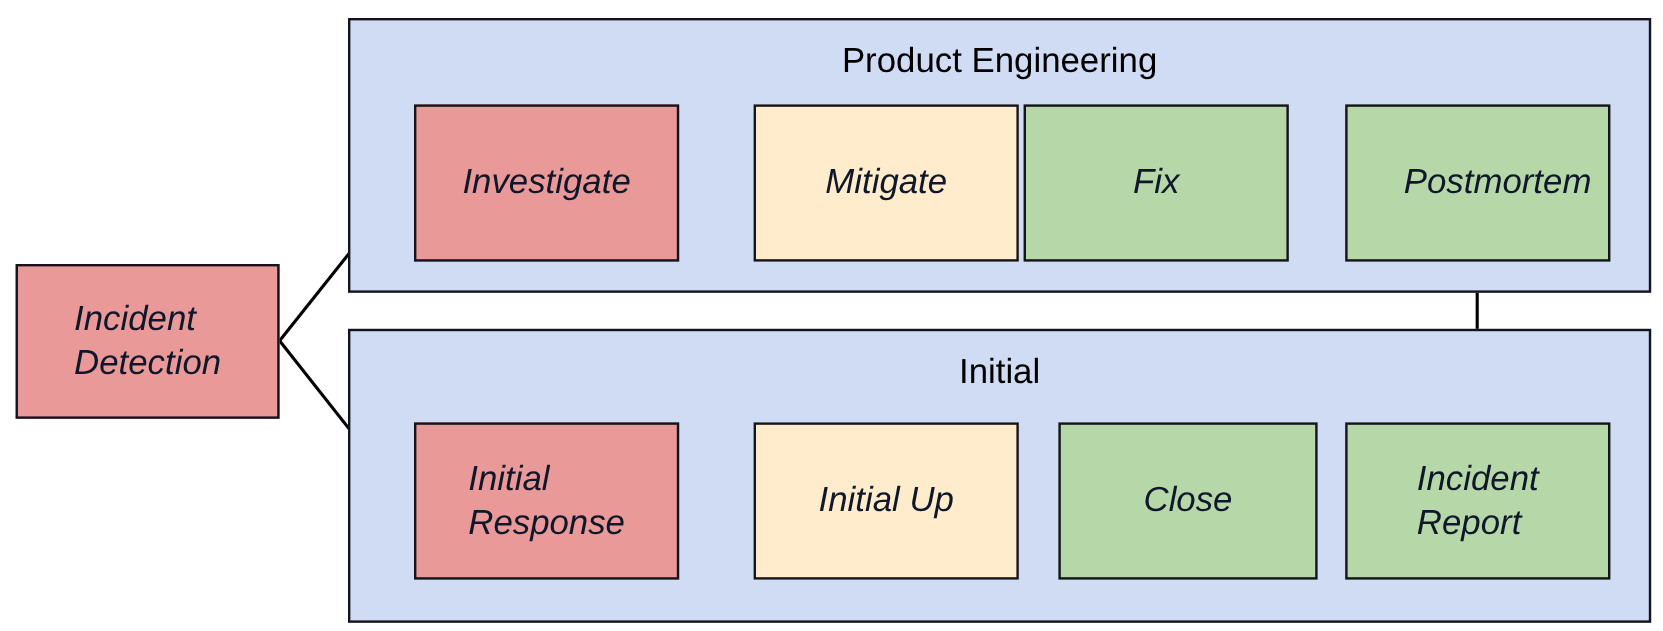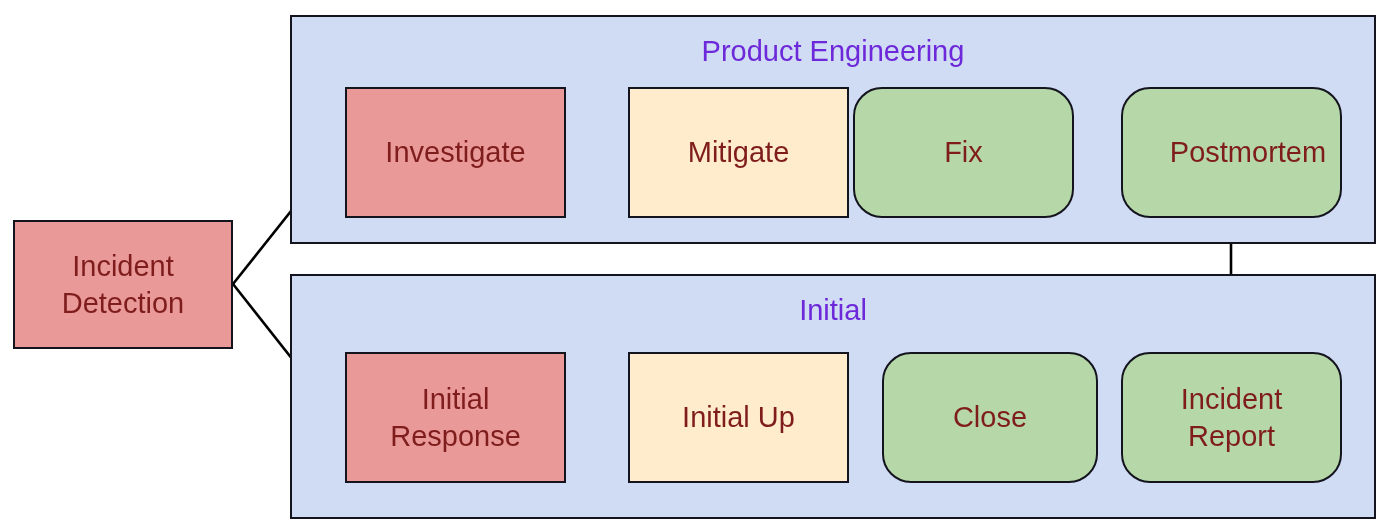--- a/index.html
+++ b/index.html
@@ -33,39 +33,40 @@
     border: 2px solid #14141e;
   }
   .group-title {
     position: absolute;
     top: 17px;
     left: 0;
     width: 100%;
     text-align: center;
     font-size: 29px;
     line-height: 34px;
-    color: #6d28d9;
+    color: #000000;
     white-space: nowrap;
   }
   .node {
     position: absolute;
     box-sizing: border-box;
     border: 2px solid #14141e;
     display: flex;
     align-items: center;
     justify-content: center;
-    text-align: center;
+    text-align: left;
     font-size: 29px;
     line-height: 37px;
-    color: #7f1d1d;
+    color: #0f172a;
     white-space: pre-line;
+    font-style: italic;
   }
   .node.red    { background: #ea9999; }
   .node.yellow { background: #ffeccc; margin-left: 29px; }
-  .node.green  { background: #b6d7a8; border-radius: 29px; }
+  .node.green  { background: #b6d7a8; }
 </style>
 </head>
 <body>
 
 <div id="canvas">
 
   <svg class="svg-layer" viewBox="0 0 1386 526" width="1386" height="526">
     <defs>
       <marker id="arrowhead" markerWidth="9" markerHeight="9" refX="8" refY="4.5" orient="auto" markerUnits="strokeWidth">
         <path d="M0,0.6 L8.4,4.5 L0,8.4 z" fill="#000000"></path>

